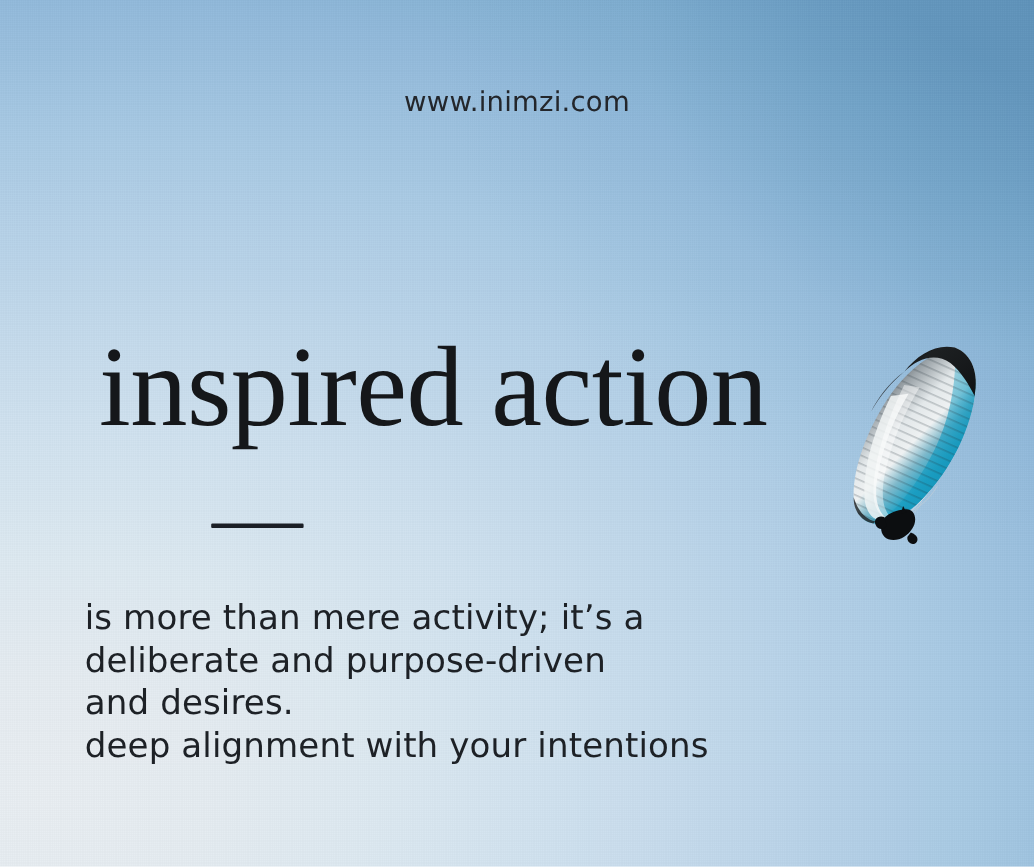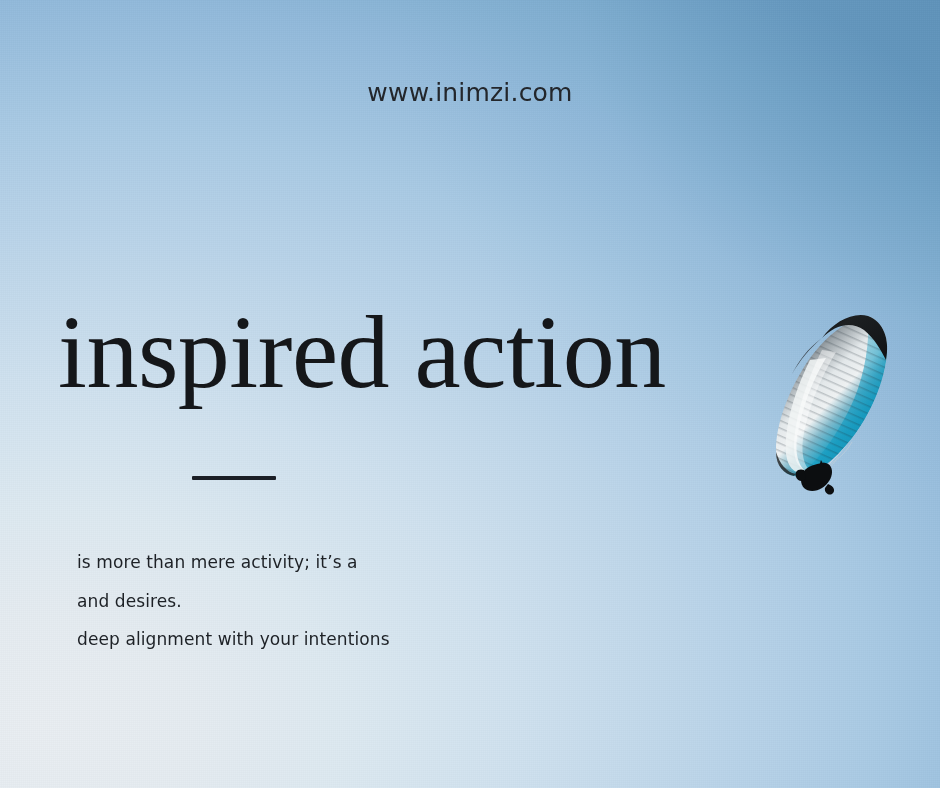--- a/index.html
+++ b/index.html
@@ -64,21 +64,21 @@
     font-size: 25px;
     letter-spacing: 0.2px;
     color: #23262b;
     font-family: "DejaVu Sans", "Liberation Sans", sans-serif;
     font-weight: 400;
   }
 
   
   #headline {
     top: 300px;
-    left: 58px;
+    left: 90px;
     font-family: "Liberation Serif", "DejaVu Serif", serif;
     font-size: 104px;
     line-height: 1.0;
     color: #15171a;
     font-weight: 400;
     letter-spacing: -0.5px;
     white-space: nowrap;
   }
 
   
@@ -90,21 +90,21 @@
     background: #1b1f26;
     border-radius: 1px;
   }
 
   
   #body-copy {
     top: 543px;
     left: 77px;
     width: 560px;
     font-family: "DejaVu Sans", "Liberation Sans", sans-serif;
-    font-size: 17px;
+    font-size: 31px;
     line-height: 38.6px;
     color: #1d2126;
     font-weight: 400;
     letter-spacing: 0.1px;
   }
   #body-copy .line { display: block; white-space: nowrap; }
 
   
   #paraglider {
     top: 300px;
@@ -121,20 +121,21 @@
 <div id="poster">
 
   <div class="layer" id="site-url">www.inimzi.com</div>
 
   <div class="layer" id="headline">inspired action</div>
 
   <div class="layer" id="divider"></div>
 
   <div class="layer" id="body-copy">
     <span class="line">is more than mere activity; it’s a</span>
+    <span class="line">deliberate and purpose-driven</span>
     <span class="line">and desires.</span>
     <span class="line">deep alignment with your intentions</span>
   </div>
 
   <div class="layer" id="paraglider">
     <svg viewBox="0 0 190 210" xmlns="http://www.w3.org/2000/svg" aria-hidden="true">
       <defs>
 
         <linearGradient id="canopyFill" x1="0.18" y1="0.05" x2="0.82" y2="0.95">
           <stop offset="0.00" stop-color="#242729"></stop>

